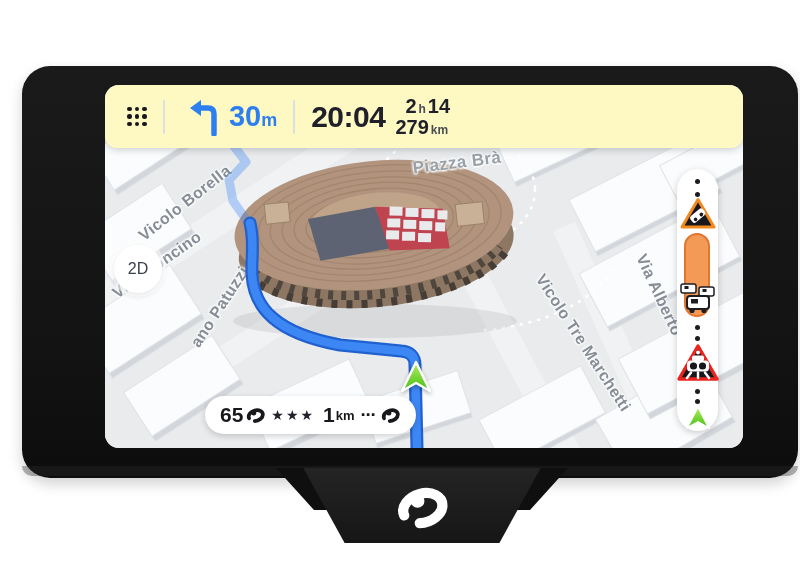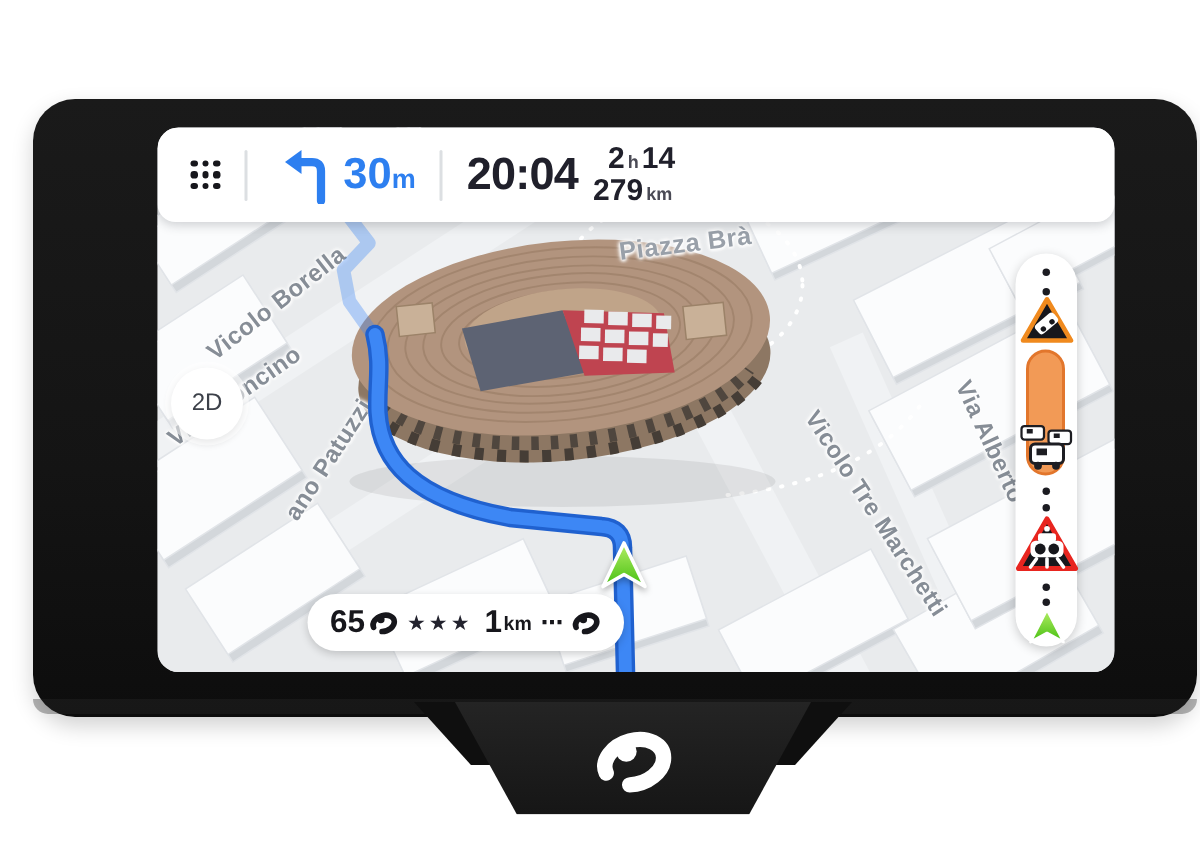--- a/index.html
+++ b/index.html
@@ -27,21 +27,21 @@
   .routelayer{position:absolute;inset:0;z-index:4;pointer-events:none;}
 
   
   .mlabel{position:absolute;white-space:nowrap;color:#868d96;font-weight:700;
           font-size:16px;letter-spacing:.4px;z-index:3;
           text-shadow:0 0 3px #fff,0 0 3px #fff,0 0 4px #fff,0 1px 2px #fff;
           transform:translate(-50%,-50%) rotate(var(--rot));}
   .mlabel.big{font-size:17px;color:#99a0a9;font-weight:600;}
 
   
-  .top-bar{position:absolute;left:0;right:0;top:0;height:63px;background:#ffffff;
+  .top-bar{position:absolute;left:0;right:0;top:0;height:63px;background:#fef9c3;
            border-radius:14px 14px 12px 12px;display:flex;align-items:center;
            box-shadow:0 2px 7px rgba(40,45,55,.22);z-index:10;color:#22222d;}
   .menu-btn{margin-left:22px;display:grid;grid-template-columns:repeat(3,4.5px);
             grid-gap:3.2px;cursor:pointer;}
   .menu-btn i{width:4.5px;height:4.5px;border-radius:50%;background:#17171c;}
   .vdiv{width:2px;height:34px;background:#dcdfe2;border-radius:1px;margin:0 16px;}
   .turn-arrow{margin:0 8px 0 6px;}
   .dist{color:#2d7ff0;font-weight:700;font-size:29px;line-height:1;}
   .dist .unit{font-size:18px;font-weight:700;}
   .street{font-size:21px;font-weight:600;color:#20202b;margin-left:12px;

